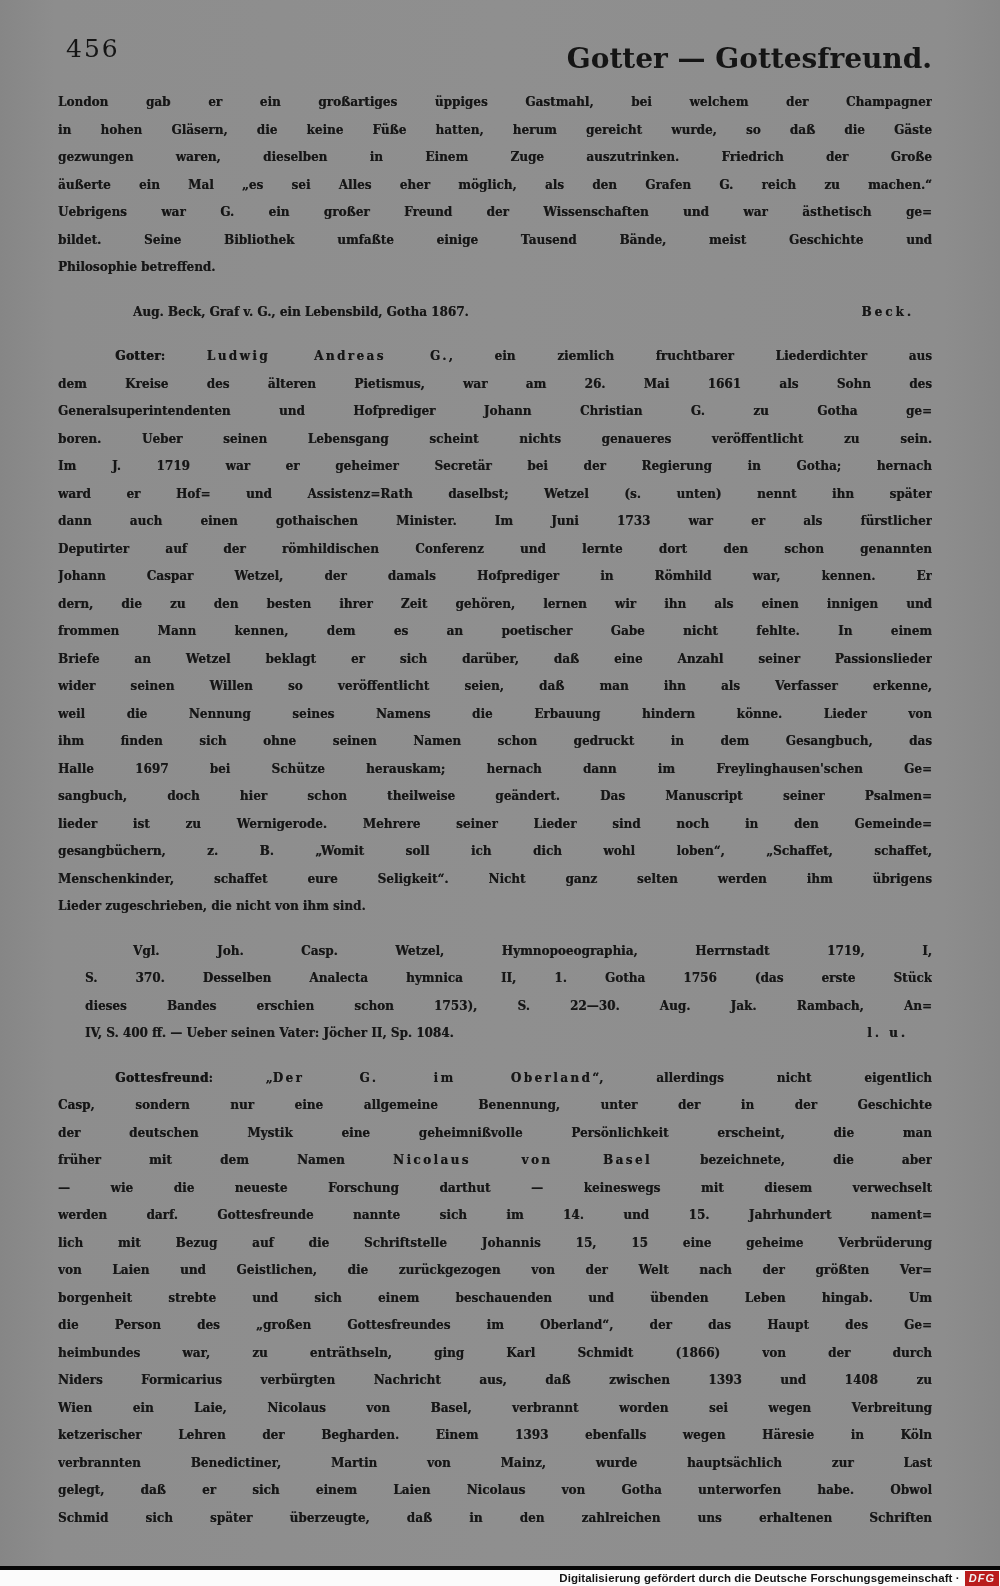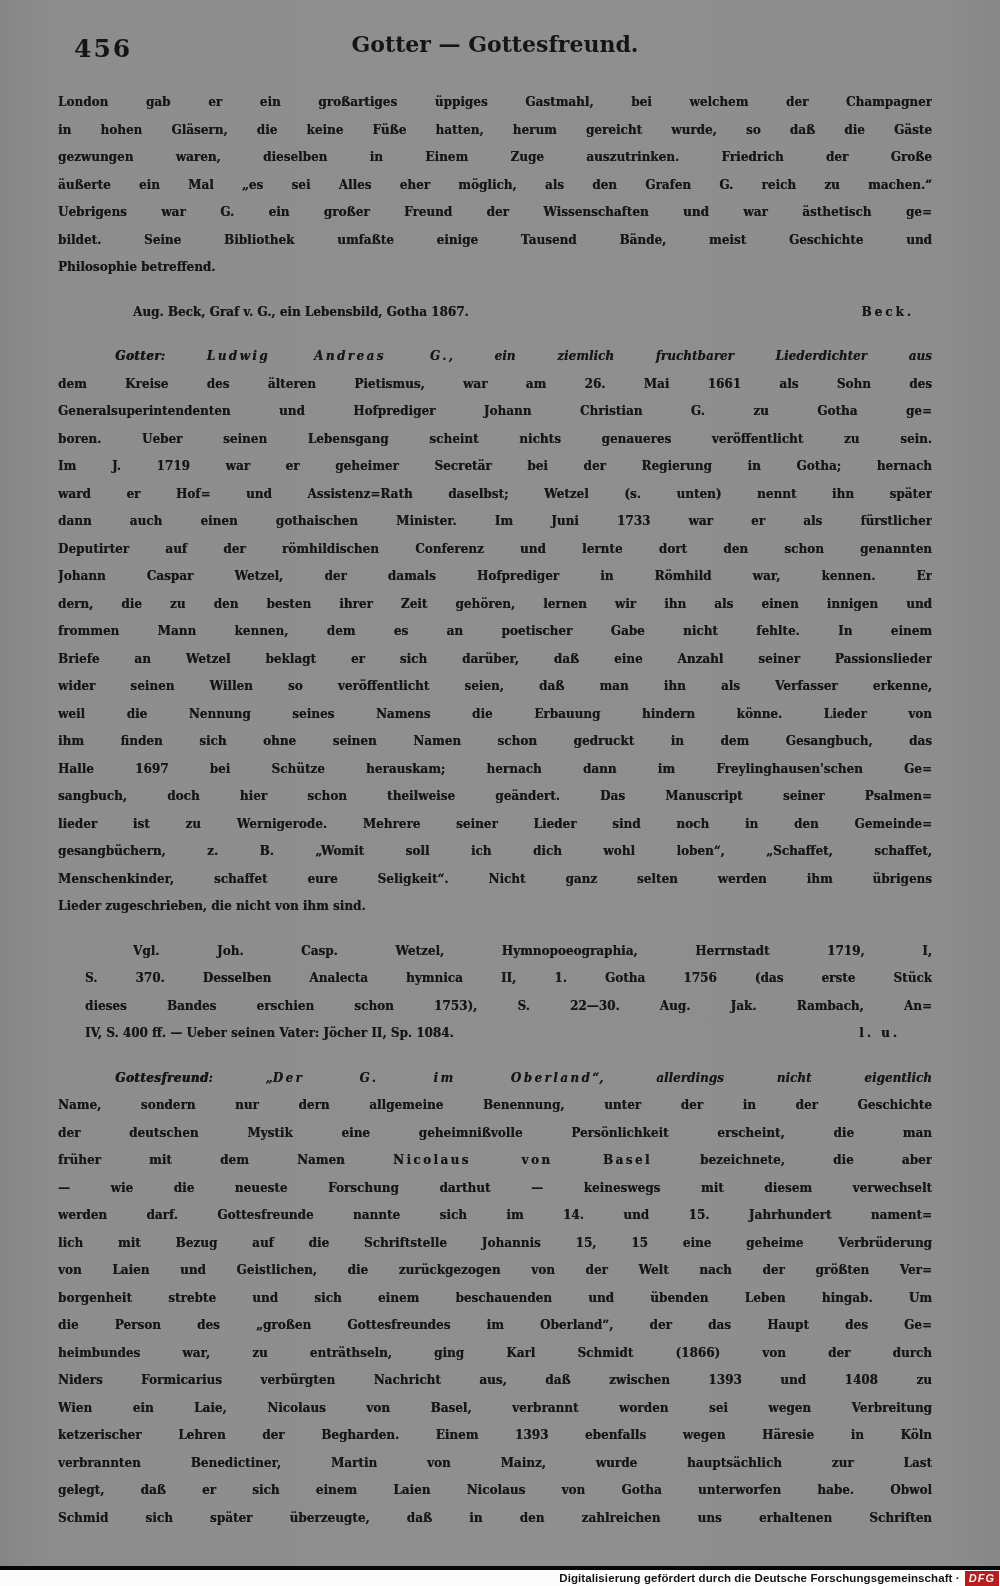--- a/index.html
+++ b/index.html
@@ -20,41 +20,41 @@
     font-family:"Liberation Sans",sans-serif;
   }
   .credit { font-size:11.5px; font-weight:bold; color:#141414; letter-spacing:0.1px; }
   .dfg-logo {
     margin-left:5px; margin-right:1px; background:#b91c1c; color:#f2f2f2;
     font-weight:bold; font-style:italic; font-size:11px; line-height:14px;
     padding:0 4px 1px 4px; letter-spacing:1px;
   }
   
   .running { position:absolute; top:30px; left:58px; width:874px; height:36px; color:#151515; }
-  .page-number { position:absolute; left:16px; top:4px; font-size:25px; font-weight:bold; letter-spacing:2px; }
-  .running-title { position:absolute; left:0; right:0; top:1px; text-align:center; font-size:22px; font-weight:bold; }
+  .page-number { position:absolute; left:8px; top:4px; font-size:25px; font-weight:normal; letter-spacing:2px; }
+  .running-title { position:absolute; left:0; right:0; top:12px; text-align:right; font-size:28px; font-weight:bold; }
   
   .text-block {
     position:absolute; top:89px; left:58px; width:874px;
     color:#161616; font-size:12px; font-weight:bold;
     text-shadow:0.35px 0 0 rgba(10,10,10,0.6);
   }
   .line {
     height:27.5px; line-height:27.5px; overflow:hidden;
     text-align:justify; text-align-last:justify;
   }
   .line.noj { text-align-last:left; }
-  .para.body .line.first { text-indent:57px;font-style:italic; }
+  .para.body .line.first { text-indent:57px; }
   .para.reference { padding-left:27px; margin:17px 0; }
   .para.reference .line.first { text-indent:48px; }
   [data-para-id="wetzel-ref"] .line.first { text-indent:84px; }
   .attr-line { position:relative; }
   .attribution { position:absolute; top:0; letter-spacing:3px; }
   [data-para-id="beck-ref"] .attribution { right:18px; }
-  [data-para-id="wetzel-ref"] .attribution { right:32px; }
+  [data-para-id="wetzel-ref"] .attribution { right:24px; }
   .spaced { letter-spacing:0.2em; }
   .bold { text-shadow:0.8px 0 0 currentColor; letter-spacing:0.4px; }
 </style>
 </head>
 <body>
 
 <div class="page">
   <div class="paper"></div>
 
   <header class="running">
@@ -99,21 +99,21 @@
         <div class="line noj"><span>Lieder zugeschrieben, die nicht von ihm sind.</span></div>
       </div>
       <div class="para reference" data-para-id="wetzel-ref">
         <div class="line first"><span>Vgl. Joh. Casp. Wetzel, Hymnopoeographia, Herrnstadt 1719, I,</span></div>
         <div class="line"><span>S. 370.  Desselben Analecta hymnica II, 1. Gotha 1756 (das erste Stück</span></div>
         <div class="line"><span>dieses Bandes erschien schon 1753), S. 22—30.  Aug. Jak. Rambach, An=</span></div>
         <div class="line noj attr-line"><span>IV, S. 400 ff. — Ueber seinen Vater: Jöcher II, Sp. 1084.</span><span class="attribution">l. u.</span></div>
       </div>
       <div class="para body">
         <div class="line first"><span class="bold">Gottesfreund</span><span>: „</span><span class="spaced">Der G. im Oberland</span><span>“, allerdings nicht eigentlich</span></div>
-        <div class="line"><span>Name, sondern nur dern allgemeine Benennung, unter der in der Geschichte</span></div>
+        <div class="line"><span>Casp, sondern nur eine allgemeine Benennung, unter der in der Geschichte</span></div>
         <div class="line"><span>der deutschen Mystik eine geheimnißvolle Persönlichkeit erscheint, die man</span></div>
         <div class="line"><span>früher mit dem Namen </span><span class="spaced">Nicolaus von Basel</span><span> bezeichnete, die aber</span></div>
         <div class="line"><span>— wie die neueste Forschung darthut — keineswegs mit diesem verwechselt</span></div>
         <div class="line"><span>werden darf.  Gottesfreunde nannte sich im 14. und 15. Jahrhundert nament=</span></div>
         <div class="line"><span>lich mit Bezug auf die Schriftstelle Johannis 15, 15 eine geheime Verbrüderung</span></div>
         <div class="line"><span>von Laien und Geistlichen, die zurückgezogen von der Welt nach der größten Ver=</span></div>
         <div class="line"><span>borgenheit strebte und sich einem beschauenden und übenden Leben hingab.  Um</span></div>
         <div class="line"><span>die Person des „großen Gottesfreundes im Oberland“, der das Haupt des Ge=</span></div>
         <div class="line"><span>heimbundes war, zu enträthseln, ging Karl Schmidt (1866) von der durch</span></div>
         <div class="line"><span>Niders Formicarius verbürgten Nachricht aus, daß zwischen 1393 und 1408 zu</span></div>

